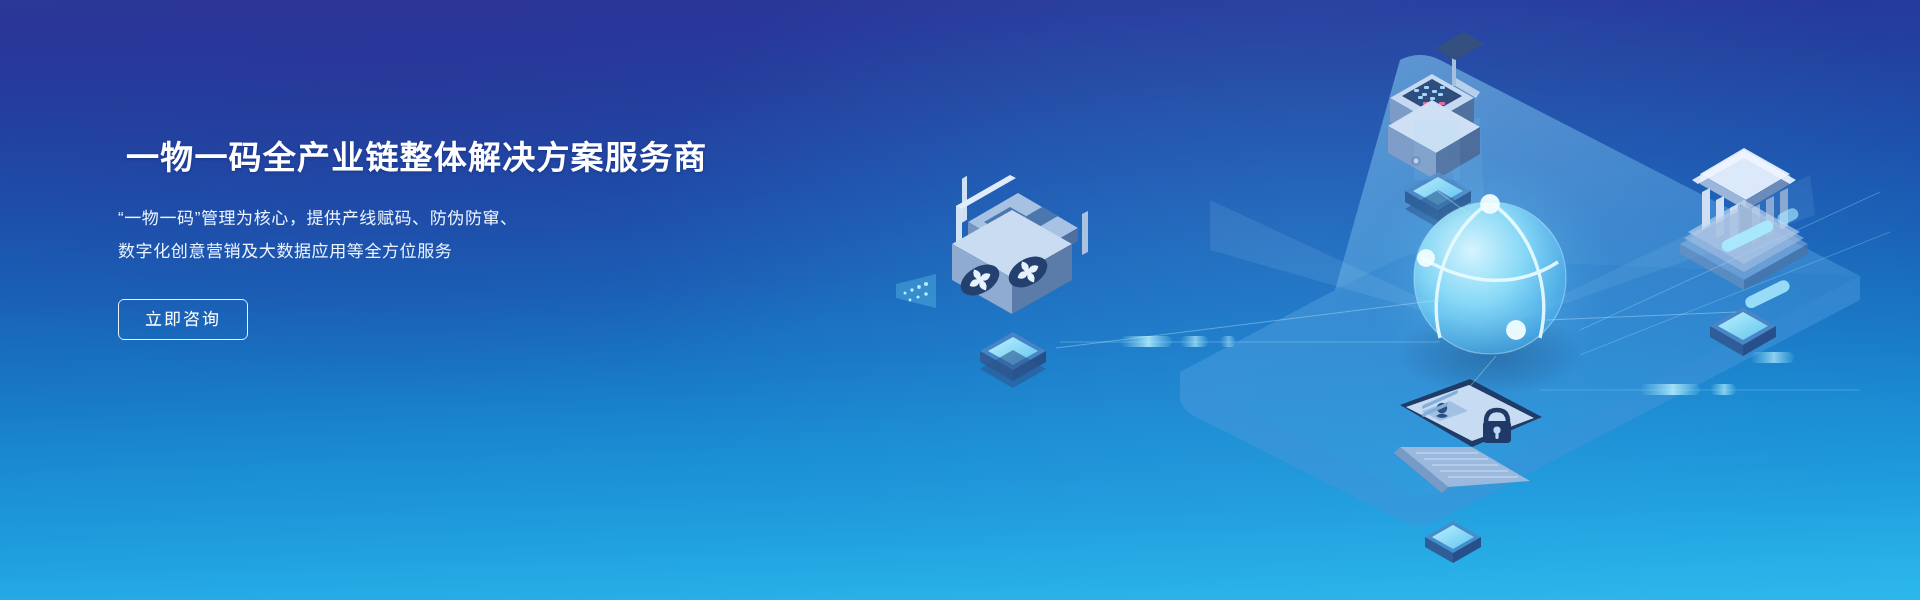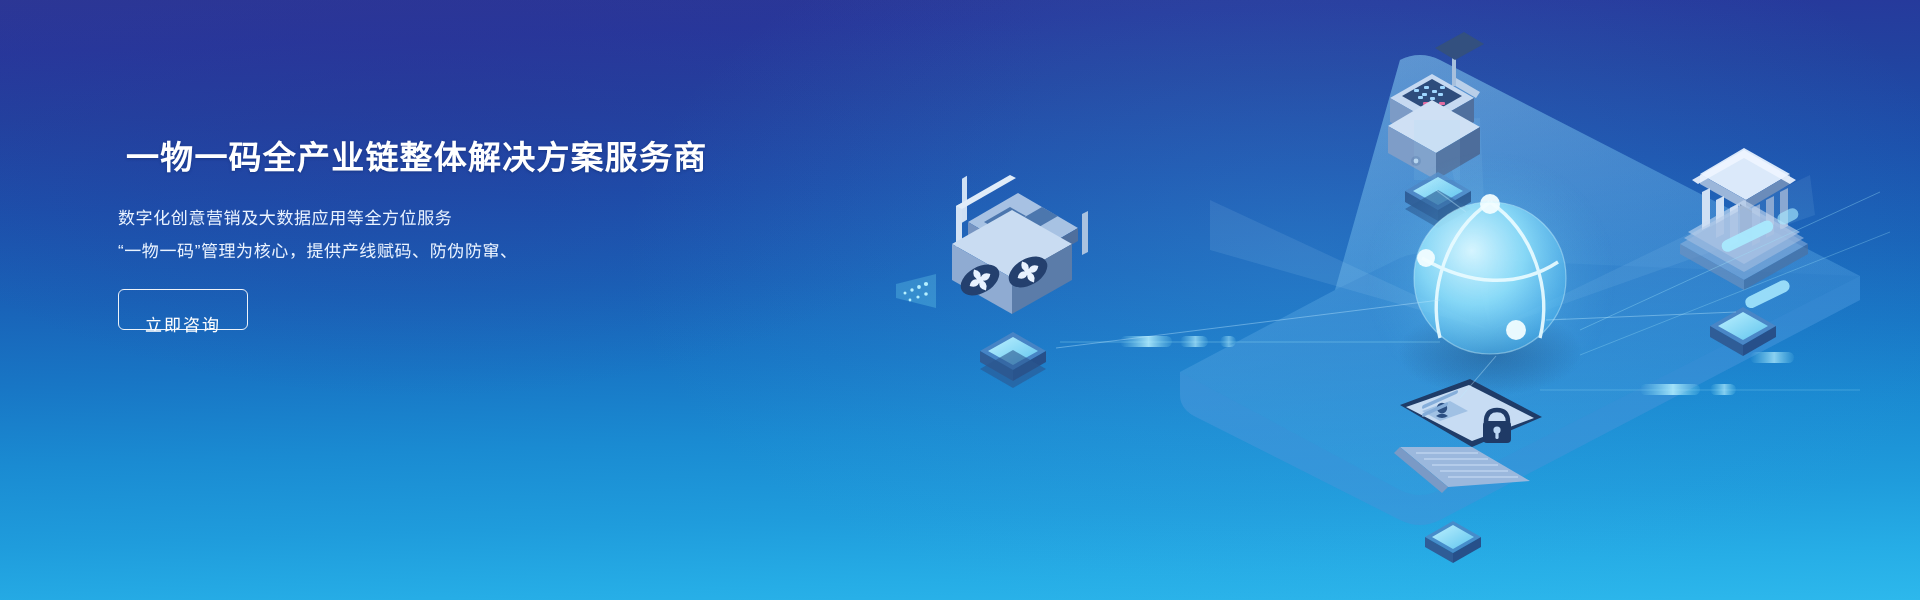--- a/index.html
+++ b/index.html
@@ -57,22 +57,22 @@
     margin: 22px 0 0 0;
     font-size: 17px;
     line-height: 1.95;
     color: #eaf3ff;
     letter-spacing: 0.6px;
     font-weight: 400;
   }
   .subcopy .ln { display: block; }
   .cta {
     display: inline-block;
-    margin-top: 21px;
-    padding: 16px 26px;
+    margin-top: 31px;
+    padding: 0 26px;
     height: 41px;
     line-height: 39px;
     border: 1px solid rgba(255,255,255,0.92);
     border-radius: 6px;
     color: #ffffff;
     font-size: 17px;
     letter-spacing: 2px;
     background: transparent;
     cursor: pointer;
     text-align: center;
@@ -95,22 +95,22 @@
 
 <div id="stage">
 
   <div class="bg-sheen"></div>
 
   <div class="copy">
 
     <h1 class="headline">一物一码全产业链整体解决方案服务商</h1>
 
     <p class="subcopy">
+      <span class="ln">“一物一码”管理为核心，提供产线赋码、防伪防窜、</span>
       <span class="ln">数字化创意营销及大数据应用等全方位服务</span>
-      <span class="ln">“一物一码”管理为核心，提供产线赋码、防伪防窜、</span>
     </p>
 
     <button class="cta">立即咨询</button>
   </div>
 
   <div class="art">
     <svg viewBox="0 0 1040 600" xmlns="http://www.w3.org/2000/svg" aria-hidden="true">
       <defs>
         <linearGradient id="plat" x1="0" y1="0" x2="0.4" y2="1">
           <stop offset="0%" stop-color="#7fc5ee" stop-opacity="0.52"></stop>

